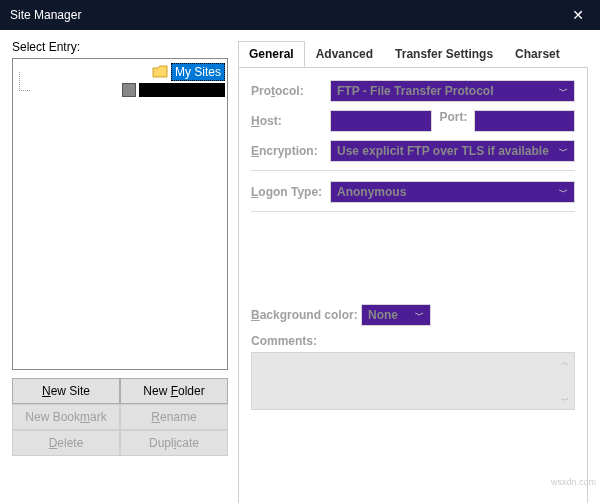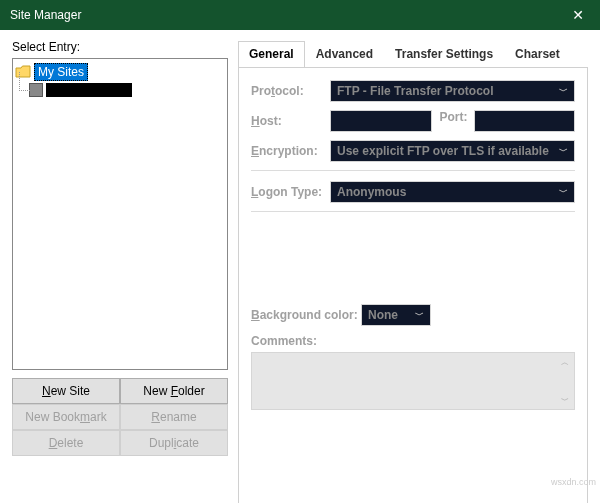--- a/index.html
+++ b/index.html
@@ -1,27 +1,27 @@
 <!DOCTYPE html>
 <html><head>
 <meta charset="utf-8">
 <style>
 * { box-sizing: border-box; margin: 0; padding: 0; font-family: "Segoe UI", Tahoma, sans-serif; font-size: 12px; }
 body { background: #fff; width: 600px; height: 503px; overflow: hidden; }
 
-.titlebar { background: #14532d; color: #fff; height: 30px; display: flex; align-items: center; padding: 0 10px; justify-content: space-between; }
+.titlebar { background: #0f172a; color: #fff; height: 30px; display: flex; align-items: center; padding: 0 10px; justify-content: space-between; }
 .titlebar .title { font-size: 12px; }
 .titlebar .close { font-size: 14px; cursor: pointer; padding: 0 6px; }
 
 .content { padding: 10px 12px 8px 12px; display: flex; gap: 10px; }
 
 .left-pane { width: 216px; display: flex; flex-direction: column; }
 .select-entry-label { margin-bottom: 4px; color: #000; }
 .tree { border: 1px solid #888; background: #fff; height: 312px; padding: 4px 2px; overflow: auto; position: relative; }
-.tree-row { display: flex; align-items: center; height: 18px; }
+.tree-row { display: flex; align-items: center; height: 18px; justify-content: flex-end; }
 .tree-row.child { margin-left: 14px; position: relative; }
 .tree-row.child::before { content: ""; position: absolute; left: -10px; top: -9px; width: 10px; height: 18px; border-left: 1px dotted #999; border-bottom: 1px dotted #999; }
 .folder-icon { width: 16px; height: 14px; margin-right: 3px; }
 .folder-icon svg { width: 16px; height: 14px; display: block; }
 .server-icon { width: 14px; height: 14px; margin-right: 3px; background: #888; border: 1px solid #555; }
 .node-label { padding: 1px 3px; }
 .node-label.selected { background: #0078d7; color: #fff; border: 1px dotted #000; }
 .node-label.redacted { background: #000; color: #000; width: 86px; height: 14px; display: inline-block; }
 
 .btn-grid { display: grid; grid-template-columns: 1fr 1fr; margin-top: 8px; }
@@ -32,21 +32,21 @@
 .right-pane { flex: 1; font-weight: bold; }
 .tabs { display: flex; border-bottom: 1px solid #d0d0d0; position: relative; top: 1px; }
 .tab { padding: 5px 10px 6px 10px; border: 1px solid transparent; border-bottom: none; cursor: pointer; color: #000; margin-right: 0px; }
 .tab.active { border-color: #d0d0d0; background: #fff; position: relative; z-index: 2; }
 .tab:not(.active) { color: #333; }
 .tab-body { border: 1px solid #d0d0d0; border-top: 1px solid #d0d0d0; padding: 12px 12px 10px 12px; height: 472px; }
 
 .form-row { display: flex; align-items: center; margin-bottom: 8px; }
 .form-label { width: 79px; color: #a0a0a0; }
 .form-label .ul { text-decoration: underline; }
-.combo, .txt { background: #0f172a; border: 1px solid #d6d6d6; height: 22px; color: #888; padding: 0 6px; display: flex; align-items: center; justify-content: space-between; }
+.combo, .txt { background: #4c1d95; border: 1px solid #d6d6d6; height: 22px; color: #888; padding: 0 6px; display: flex; align-items: center; justify-content: space-between; }
 .combo { flex: 1; }
 .combo .chev { color: #bbb; font-size: 9px; }
 .txt { flex: 1; }
 .port-label { color: #a0a0a0; margin: 0 6px 8px 8px; }
 .port-input { width: 42px; }
 
 .hr { border: none; border-top: 1px solid #dcdcdc; margin: 6px 0 10px 0; }
 
 .bgcolor-row { margin-top: 92px; }
 .bgcolor-combo { width: 70px; flex: none; }

